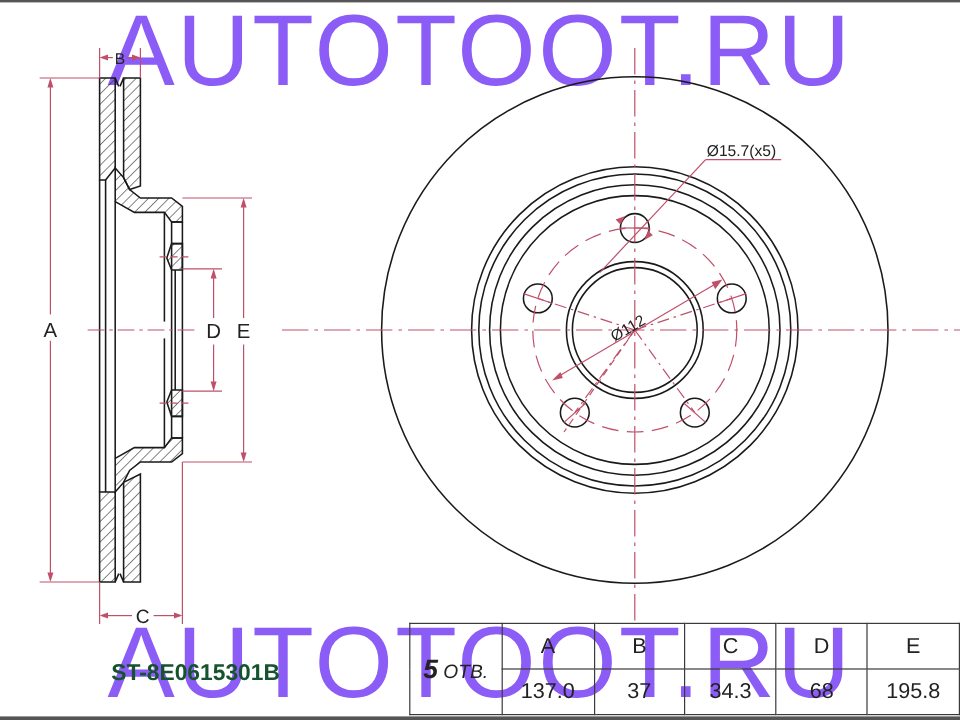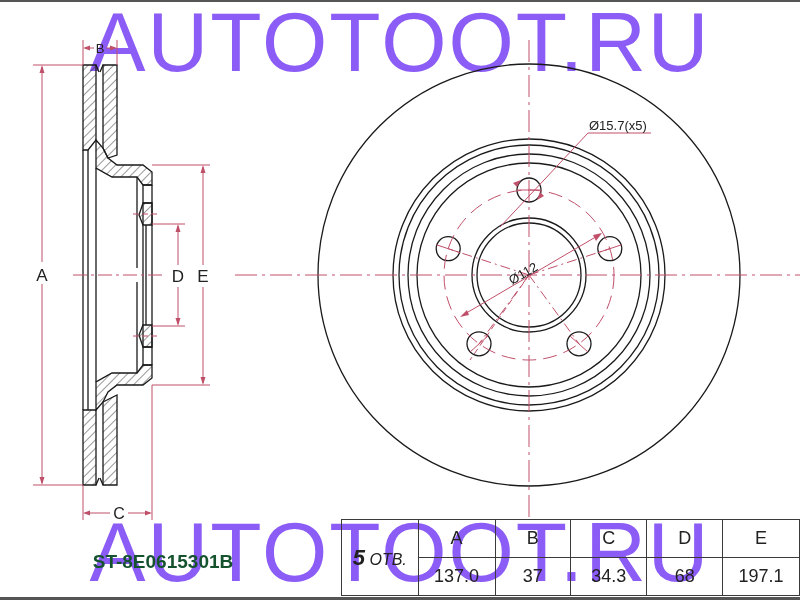--- a/index.html
+++ b/index.html
@@ -182,18 +182,18 @@
     <td class="col">B</td>
     <td class="col">C</td>
     <td class="col">D</td>
     <td class="last">E</td>
   </tr>
   <tr>
     <td class="col">137.0</td>
     <td class="col">37</td>
     <td class="col">34.3</td>
     <td class="col">68</td>
-    <td class="last">197.1</td>
+    <td class="last">195.8</td>
   </tr>
 </tbody>
   </table>
 
 <div class="frame-bottom"></div>
 
 </body></html>

